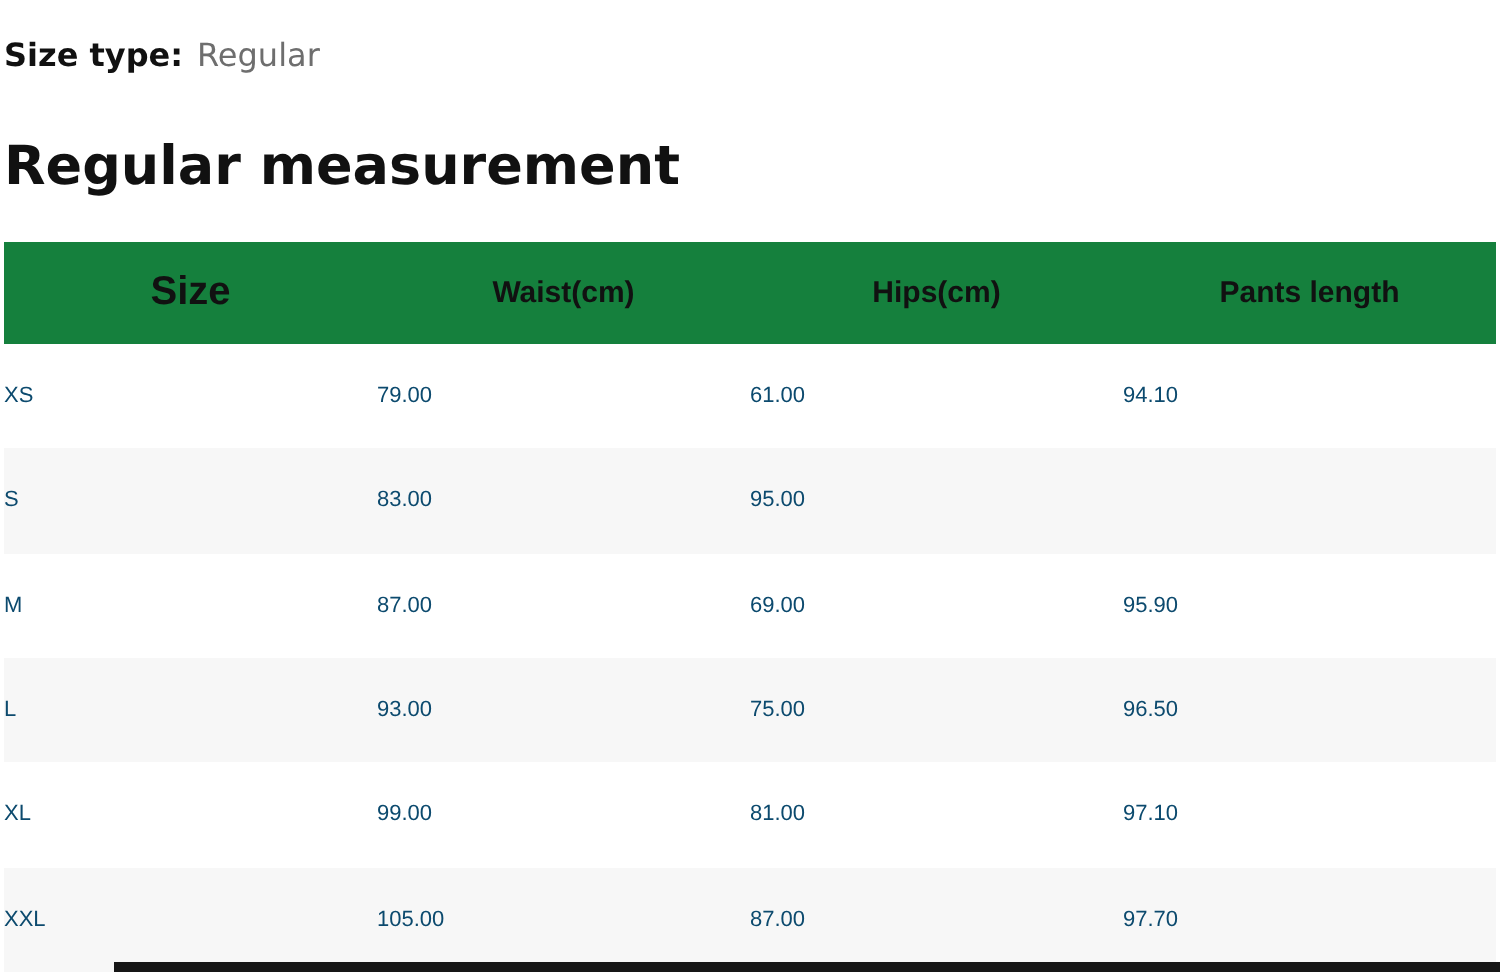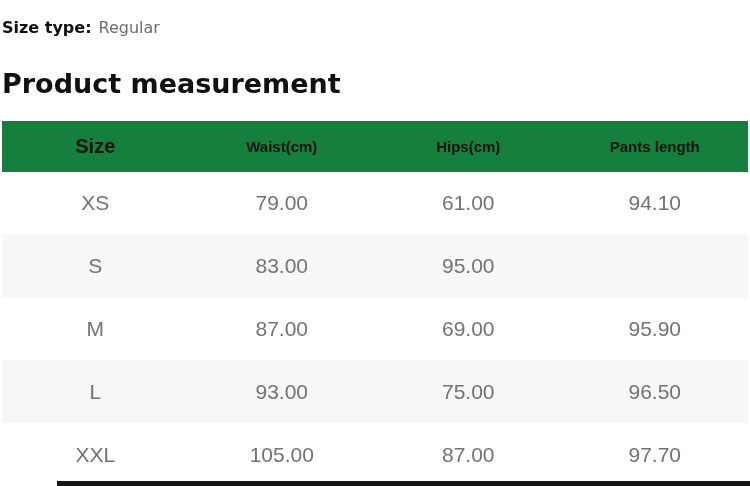--- a/index.html
+++ b/index.html
@@ -65,39 +65,39 @@
   }
   .tr {
     flex: 1 1 0;
     display: flex;
     align-items: center;
     background: #ffffff;
   }
   .tr:nth-child(even) { background: #f7f7f7; }
   .tr .td {
     width: 25%;
-    text-align: center;
-    font-size: 21px;
-    color: #737373;
+    text-align: left;
+    font-size: 11px;
+    color: #0c4a6e;
   }
   .bottom-strip {
     position: absolute;
     left: 57px; right: 0; bottom: 0;
     height: 5px;
     background: #161616;
   }
 </style>
 </head>
 <body>
 
 <div class="size-type">
   <span>Size type:</span><span class="value">Regular</span>
 </div>
 
-<div class="section-title">Product measurement</div>
+<div class="section-title">Regular measurement</div>
 
 <div class="measure-table">
   <div class="thead">
     <div class="th size-col">Size</div>
     <div class="th">Waist(cm)</div>
     <div class="th">Hips(cm)</div>
     <div class="th">Pants length</div>
   </div>
   <div class="tbody" id="table-body">
       <div class="tr">
@@ -117,20 +117,26 @@
         <div class="td">69.00</div>
         <div class="td">95.90</div>
       </div>
       <div class="tr">
         <div class="td">L</div>
         <div class="td">93.00</div>
         <div class="td">75.00</div>
         <div class="td">96.50</div>
       </div>
       <div class="tr">
+        <div class="td">XL</div>
+        <div class="td">99.00</div>
+        <div class="td">81.00</div>
+        <div class="td">97.10</div>
+      </div>
+      <div class="tr">
         <div class="td">XXL</div>
         <div class="td">105.00</div>
         <div class="td">87.00</div>
         <div class="td">97.70</div>
       </div>
     </div>
 </div>
 
 <div class="bottom-strip"></div>
 

